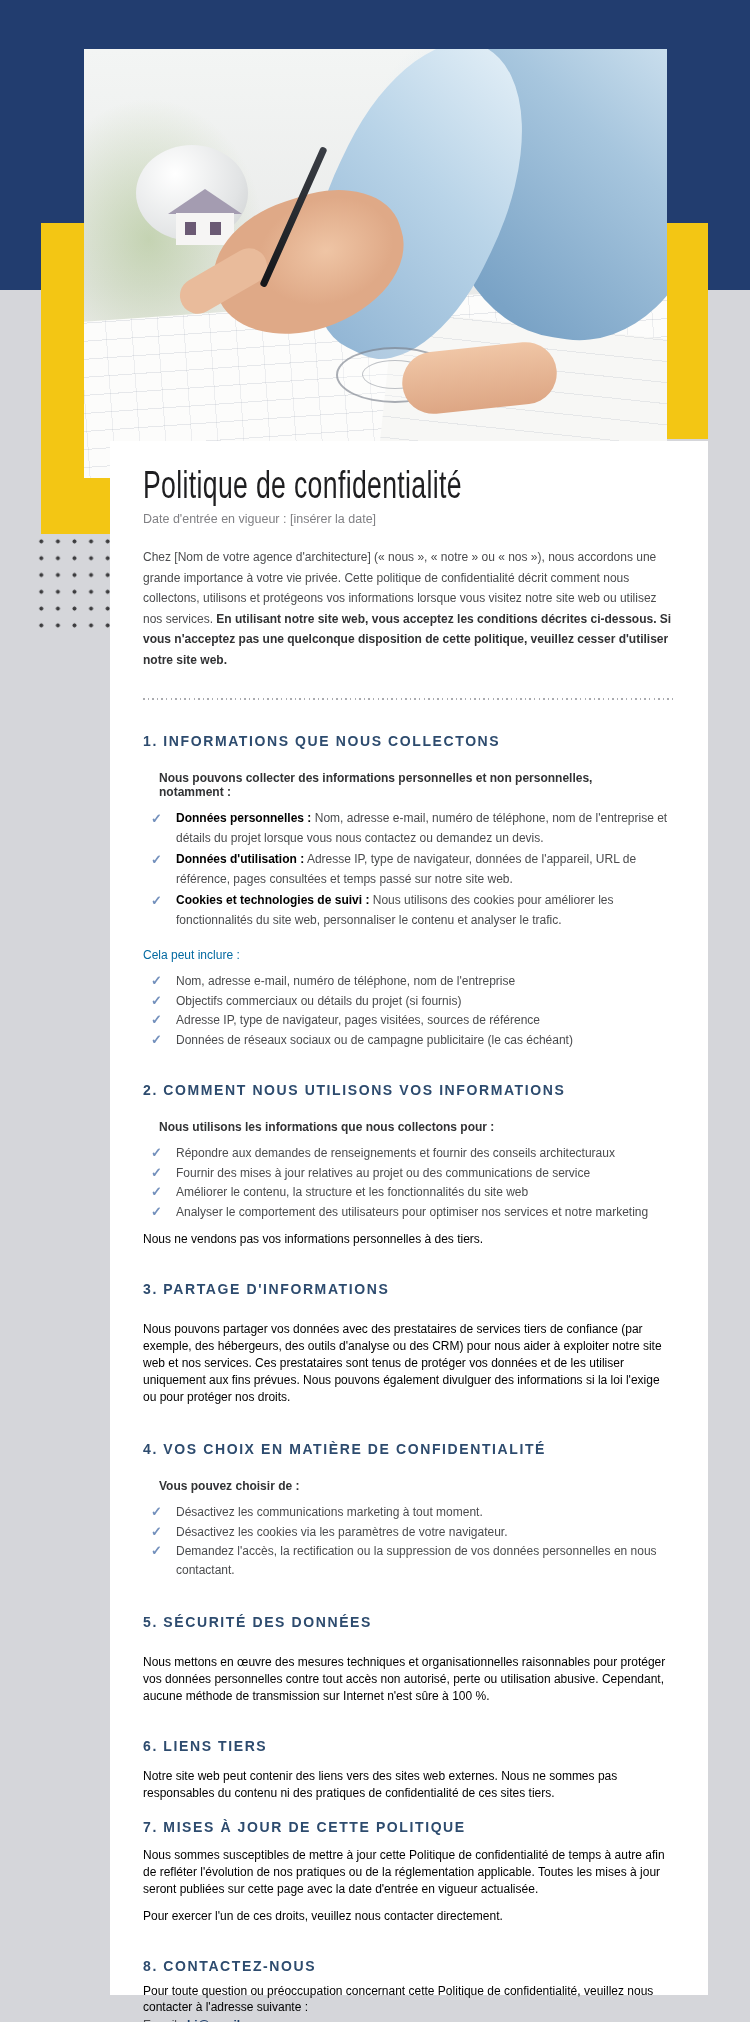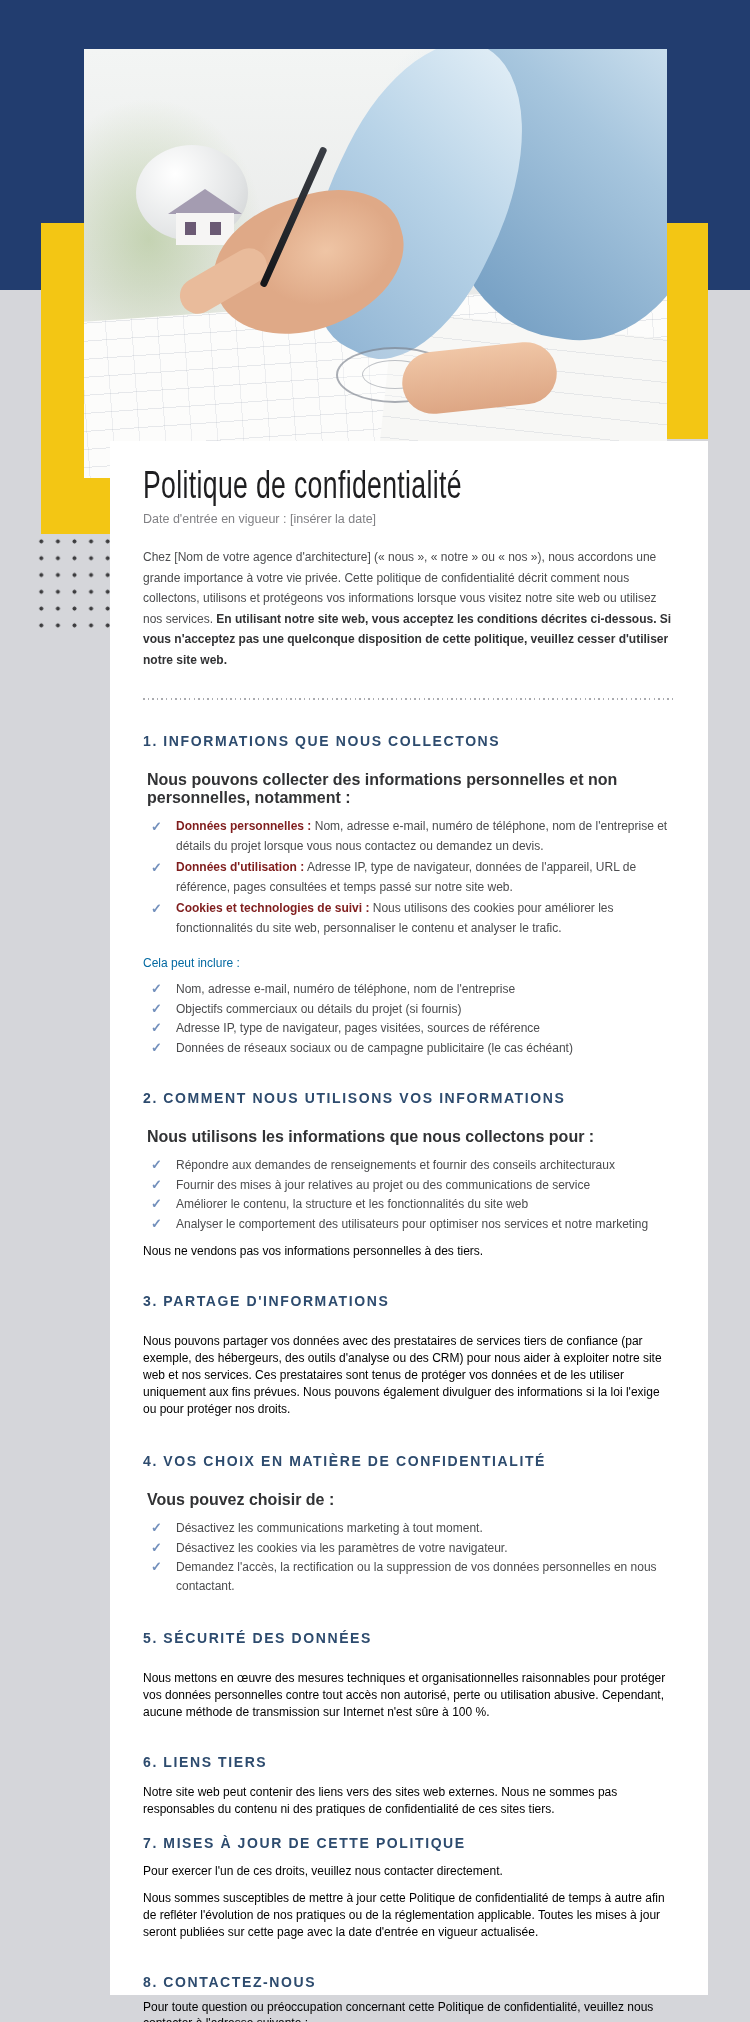--- a/index.html
+++ b/index.html
@@ -59,28 +59,28 @@
   .card{position:absolute;left:110px;top:441px;width:598px;height:1554px;background:#ffffff;
     box-sizing:border-box;padding:24px 33px 0 33px;color:#4b4c4e;}
   h1.title{margin:0;font-size:38px;line-height:40px;font-weight:400;color:#1f1f21;}
   .title-in{display:inline-block;transform:scaleX(.7);transform-origin:0 60%;white-space:nowrap;letter-spacing:.5px;}
   .date{margin-top:7px;font-size:12.5px;color:#808084;}
   .intro{margin:21px 0 0;font-size:12px;line-height:20.5px;color:#4b4c4e;}
   .intro b{color:#313234;}
   .sep{margin-top:28px;height:2px;
     background:repeating-linear-gradient(90deg,#aaabaf 0 1.5px,transparent 1.5px 4.6px);}
   h2{margin:32px 0 0;font-size:14px;line-height:19px;font-weight:700;letter-spacing:1.6px;color:#2d4b6e;}
-  .lead{margin:20px 4px 0;font-size:16px;font-weight:700;color:#323335;}
+  .lead{margin:20px 16px 0;font-size:12px;font-weight:700;color:#323335;}
   .plain{margin:18px 0 0;font-size:12px;color:#0369a1;}
   .para{margin:22px 0 0;font-size:12px;line-height:17px;color:#000000;}
   ul.bl{list-style:none;margin:10px 0 0;padding:0 0 0 8px;}
   ul.bl li{display:flex;gap:11px;font-size:12px;line-height:19.5px;margin:0 0 2px;}
   ul.bl.sm li{line-height:18.5px;margin:0 0 1px;}
   .chk{color:#7390bc;font-weight:700;font-size:13px;flex:0 0 14px;}
-  .tx b{color:#7f1d1d;}
+  .tx b{color:#000000;}
   .mt10{margin-top:10px;}
   .sec-s4 h2,.sec-s5 h2{margin-top:34px;}
   .sec-s7 h2{margin-top:16px;}
   .sec-s8 h2{}
   .sec-s6 .para{margin-top:12px;}
   .sec-s7 .para{margin-top:10px;}
   .para2{margin-top:6px;}
   .sec-s8 .para{margin-top:8px;line-height:15.5px;}
   .contact{margin-top:3px;}
   .c-line{font-size:12px;line-height:15px;color:#4b4c4e;}
@@ -212,22 +212,22 @@
     <p class="para">Nous mettons en œuvre des mesures techniques et organisationnelles raisonnables pour protéger vos données personnelles contre tout accès non autorisé, perte ou utilisation abusive. Cependant, aucune méthode de transmission sur Internet n'est sûre à 100 %.</p>
   </section>
 
   <section class="sec-s6">
     <h2>6. LIENS TIERS</h2>
     <p class="para">Notre site web peut contenir des liens vers des sites web externes. Nous ne sommes pas responsables du contenu ni des pratiques de confidentialité de ces sites tiers.</p>
   </section>
 
   <section class="sec-s7">
     <h2>7. MISES À JOUR DE CETTE POLITIQUE</h2>
+    <p class="para">Nous sommes susceptibles de mettre à jour cette Politique de confidentialité de temps à autre afin de refléter l'évolution de nos pratiques ou de la réglementation applicable. Toutes les mises à jour seront publiées sur cette page avec la date d'entrée en vigueur actualisée.</p>
     <p class="para para2">Pour exercer l'un de ces droits, veuillez nous contacter directement.</p>
-    <p class="para">Nous sommes susceptibles de mettre à jour cette Politique de confidentialité de temps à autre afin de refléter l'évolution de nos pratiques ou de la réglementation applicable. Toutes les mises à jour seront publiées sur cette page avec la date d'entrée en vigueur actualisée.</p>
   </section>
 
   <section class="sec-s8">
     <h2>8. CONTACTEZ-NOUS</h2>
     <p class="para">Pour toute question ou préoccupation concernant cette Politique de confidentialité, veuillez nous contacter à l'adresse suivante :</p>
     <div class="contact">
       <div class="c-line"><span>E-mail : </span><a class="c-strong">hi@email.com</a></div>
       <div class="c-line"><span>Téléphone : </span><a class="c-strong">+123 456 7890</a></div>
       <div class="c-line"><span>Adresse : </span><span>163 Collins St, Melbourne VIC 3000</span></div>
     </div>

